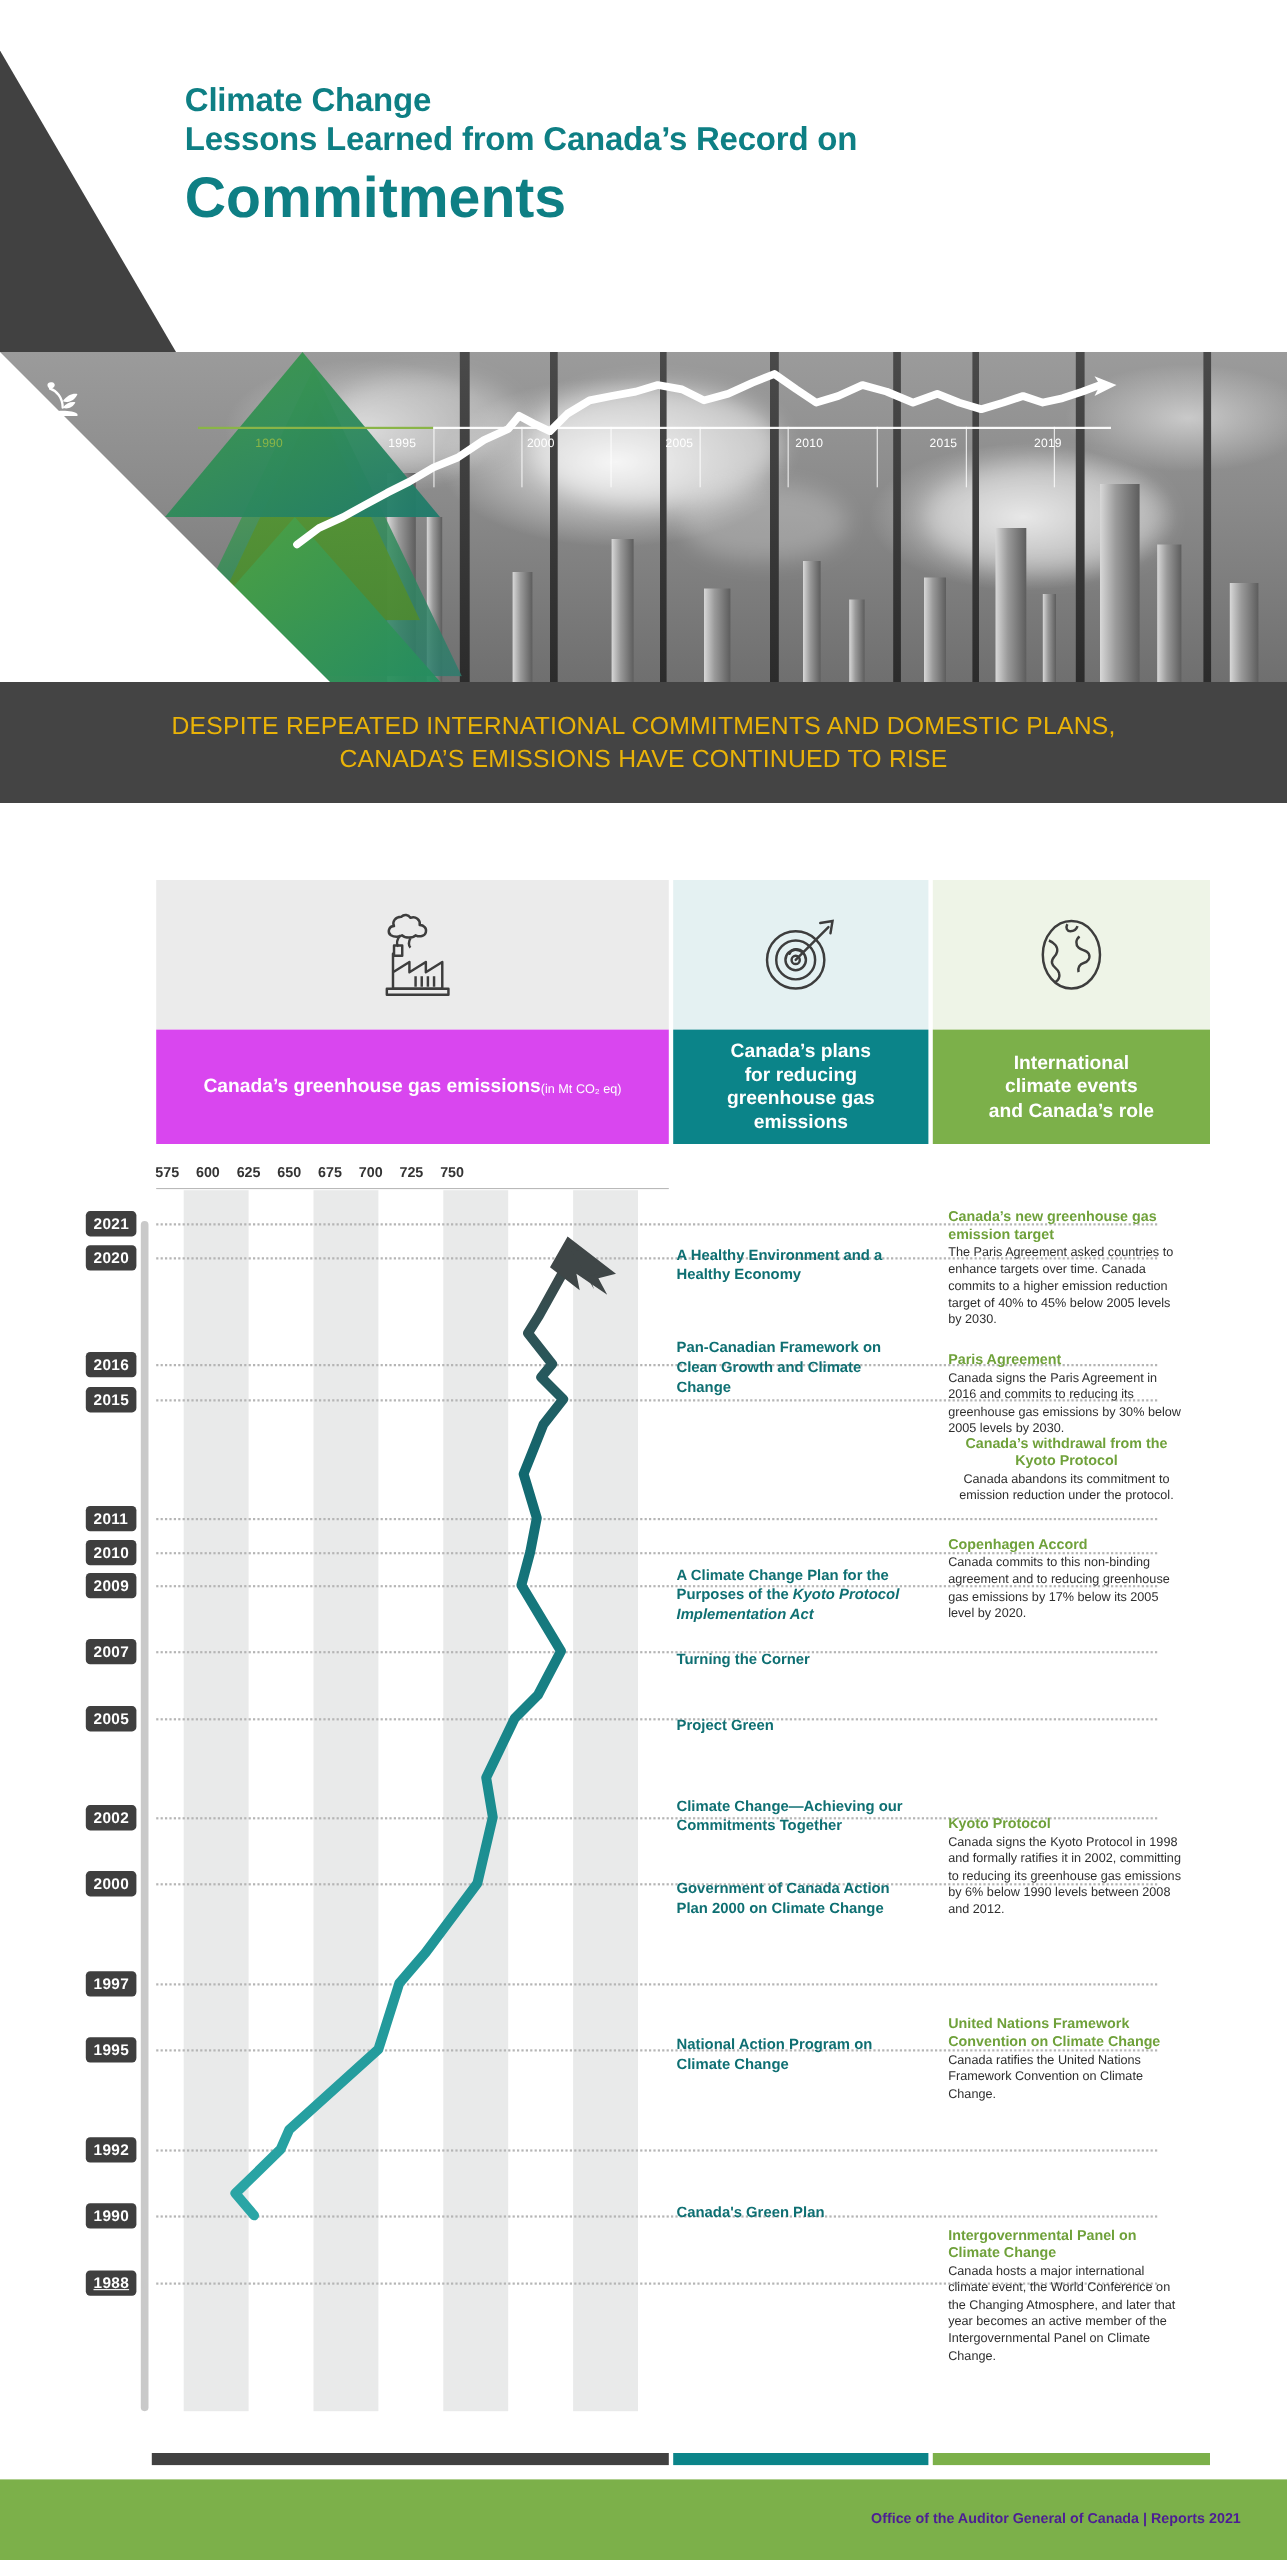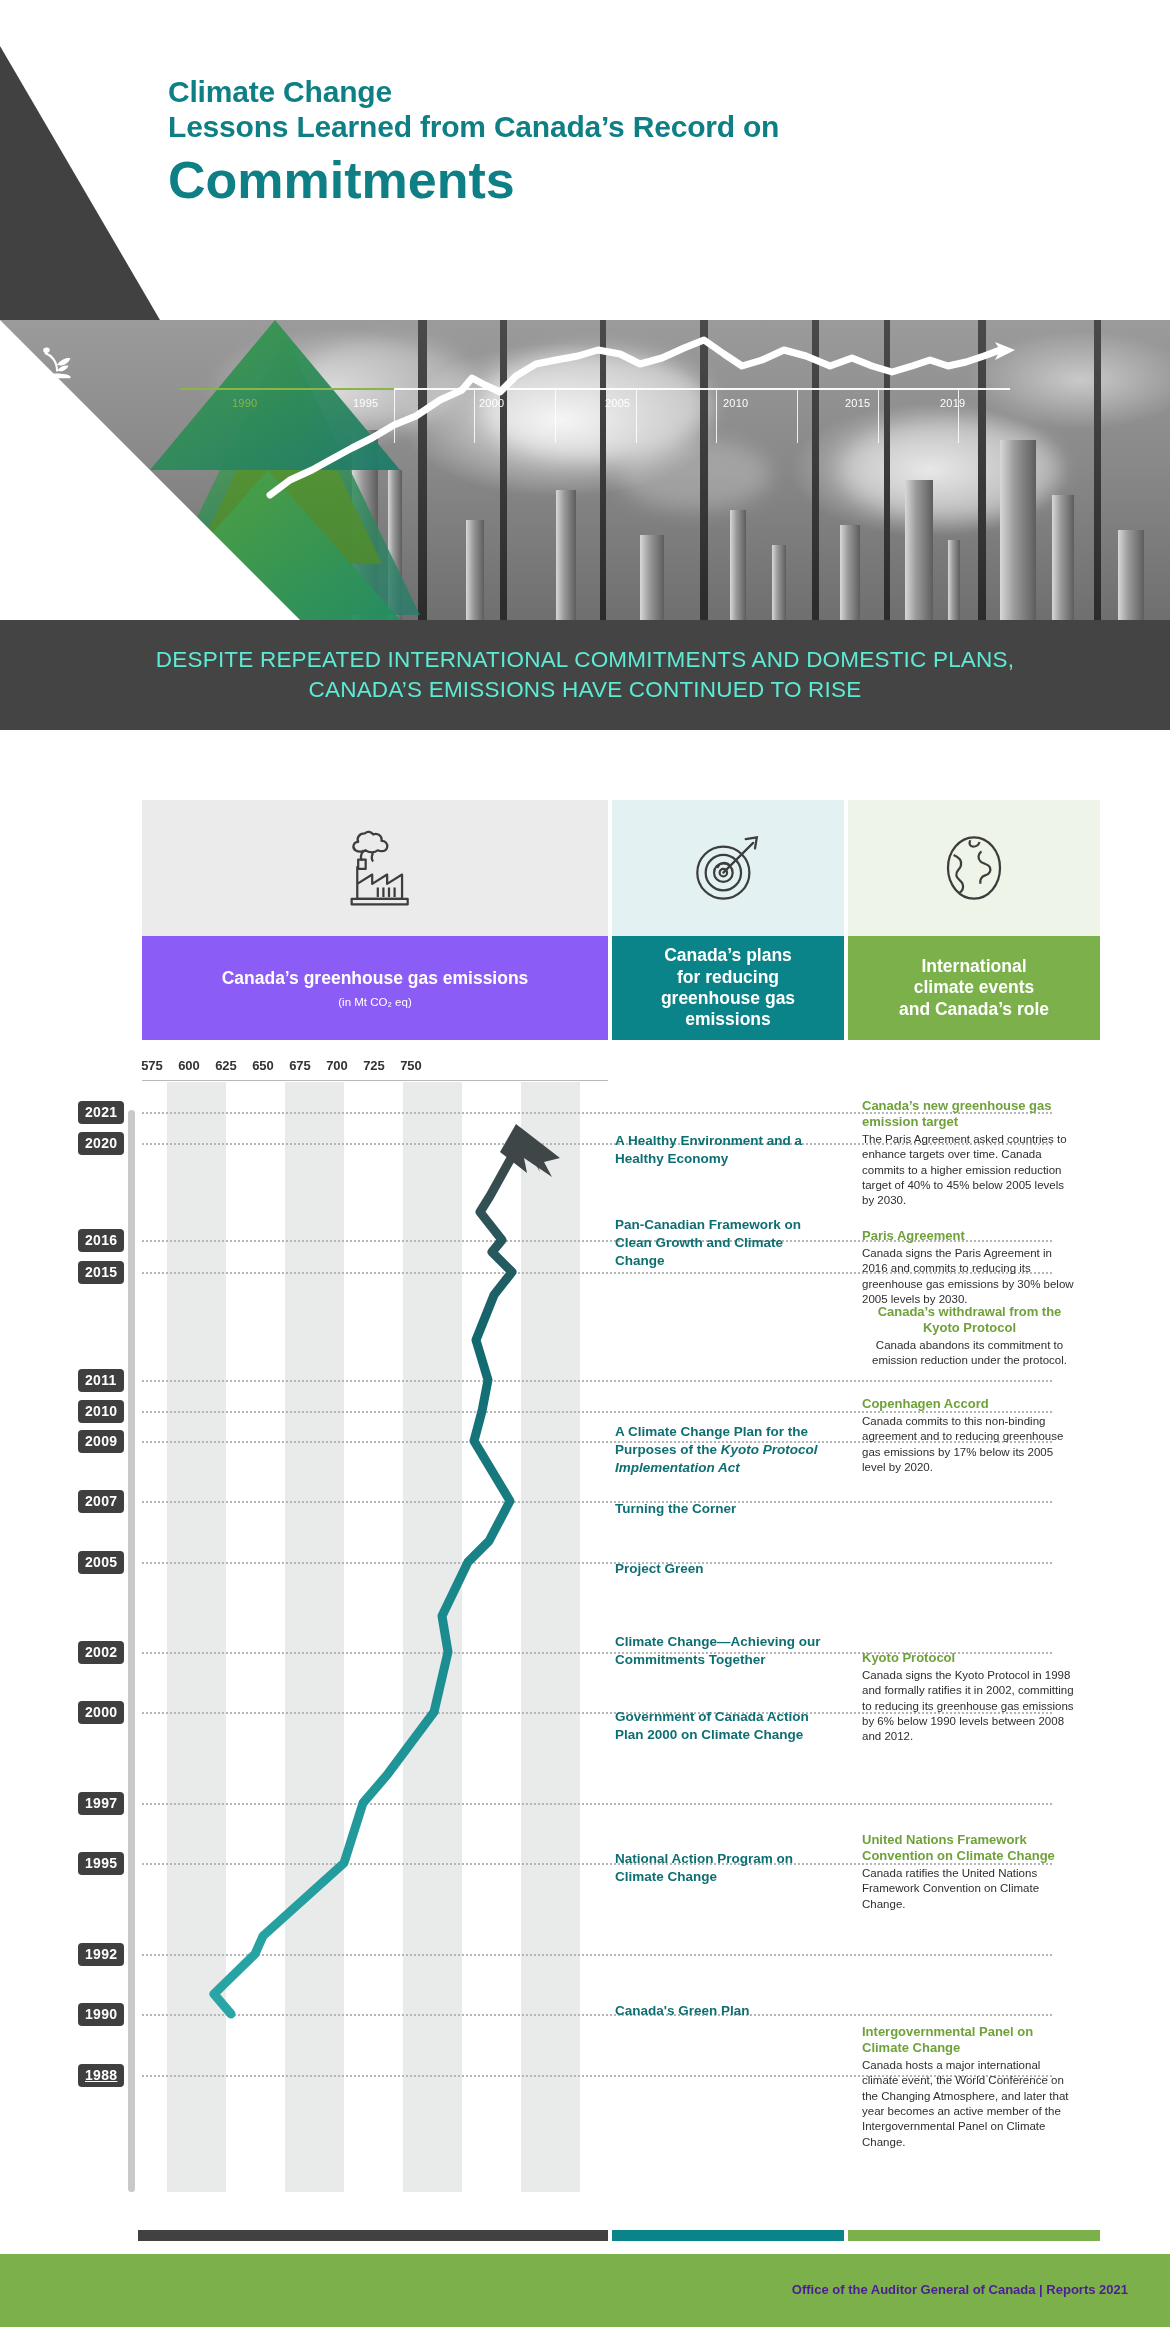--- a/index.html
+++ b/index.html
@@ -37,21 +37,21 @@
   .axis-line{position:absolute;left:150px;top:70px;height:2px;background:rgba(255,255,255,.95);}
   .axis-line-green{position:absolute;height:2px;background:#8ab547;}
   .tickmark{position:absolute;width:1px;background:rgba(255,255,255,.85);}
   .yr{position:absolute;font-size:11px;color:#fff;letter-spacing:.2px;}
   .yr.green{color:#8ab547;}
   .banner-path{position:absolute;left:0;top:0;}
 
   
   .statement{position:absolute;left:0;top:620px;width:1170px;height:110px;background:#444444;
     display:flex;flex-direction:column;align-items:center;justify-content:center;}
-  .statement div{color:#5eead4;font-size:22.5px;letter-spacing:.2px;line-height:1.32;text-align:center;}
+  .statement div{color:#eab308;font-size:22.5px;letter-spacing:.2px;line-height:1.32;text-align:center;}
 
   
   .colhead{position:absolute;}
   .ch-icon{position:absolute;display:flex;align-items:center;justify-content:center;}
   .ch-band{position:absolute;display:flex;align-items:center;justify-content:center;text-align:center;}
   .ch-band .t1{color:#fff;font-weight:bold;font-size:17.5px;line-height:1.22;}
   .ch-band .t2{color:#fff;font-size:11.5px;margin-top:6px;}
 
   
   .chart{position:absolute;left:0;top:1040px;width:1170px;height:1160px;}
@@ -182,21 +182,21 @@
       <path d="M34 8 c-6 0 -9 5 -7 9 c-5 0 -7 6 -3 9 c3 2 8 2 11 0 c3 3 10 3 13 0 c4 2 9 1 10 -3 c1 -4 -2 -7 -6 -7 c1 -5 -4 -9 -9 -7 c-2 -3 -6 -4 -9 -1 z"></path>
       <path d="M33 26 c-3 4 -4 8 -2 11"></path>
       <path d="M43 29 c-2 3 -2 7 0 9"></path>
       <path d="M26 44 L26 78 L74 78 L74 52 L58 62 L58 52 L42 62 L42 52 L26 62 Z"></path>
       <rect x="27" y="36" width="8" height="10"></rect>
       <path d="M20 78 L80 78 L80 84 L20 84 Z"></path>
       <path d="M48 66 L48 76 M54 66 L54 76 M60 66 L60 76 M66 66 L66 76"></path>
     </svg>
   </div>
 </div>
-<div class="ch-band" style="left:142px;top:936px;width:466px;height:104px;background:#8b5cf6;flex-direction:column;">
+<div class="ch-band" style="left:142px;top:936px;width:466px;height:104px;background:#d946ef;">
   <div class="t1">Canada’s greenhouse gas emissions</div>
   <div class="t2">(in Mt CO₂ eq)</div>
 </div>
 
 <div class="colhead" style="left:612px;top:800px;width:232px;height:136px;background:#e4f1f2;">
   <div class="ch-icon" style="left:0;top:0;width:232px;height:136px;">
     <svg width="80" height="80" viewBox="0 0 86 86" fill="none" stroke="#3d3d3d" stroke-width="2.4" stroke-linecap="round">
       <circle cx="38" cy="48" r="28"></circle>
       <circle cx="38" cy="48" r="19"></circle>
       <circle cx="38" cy="48" r="10"></circle>

